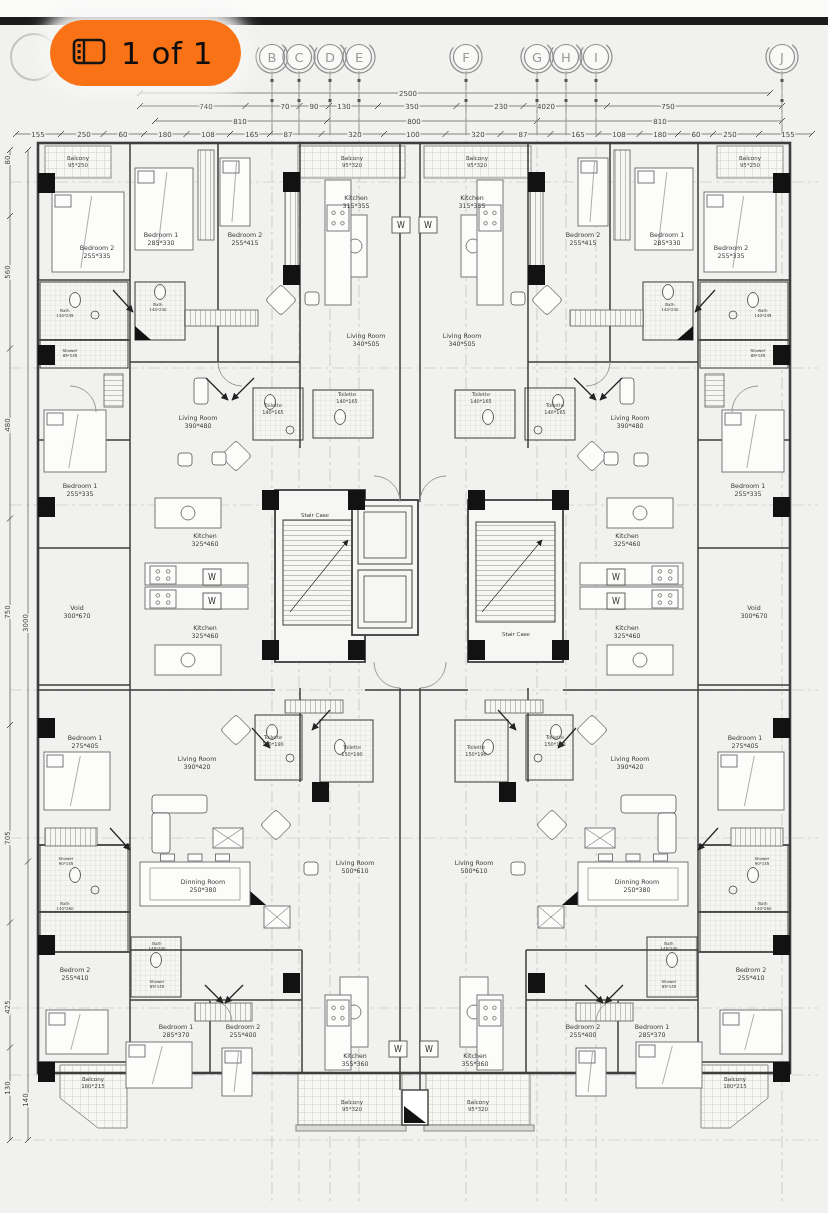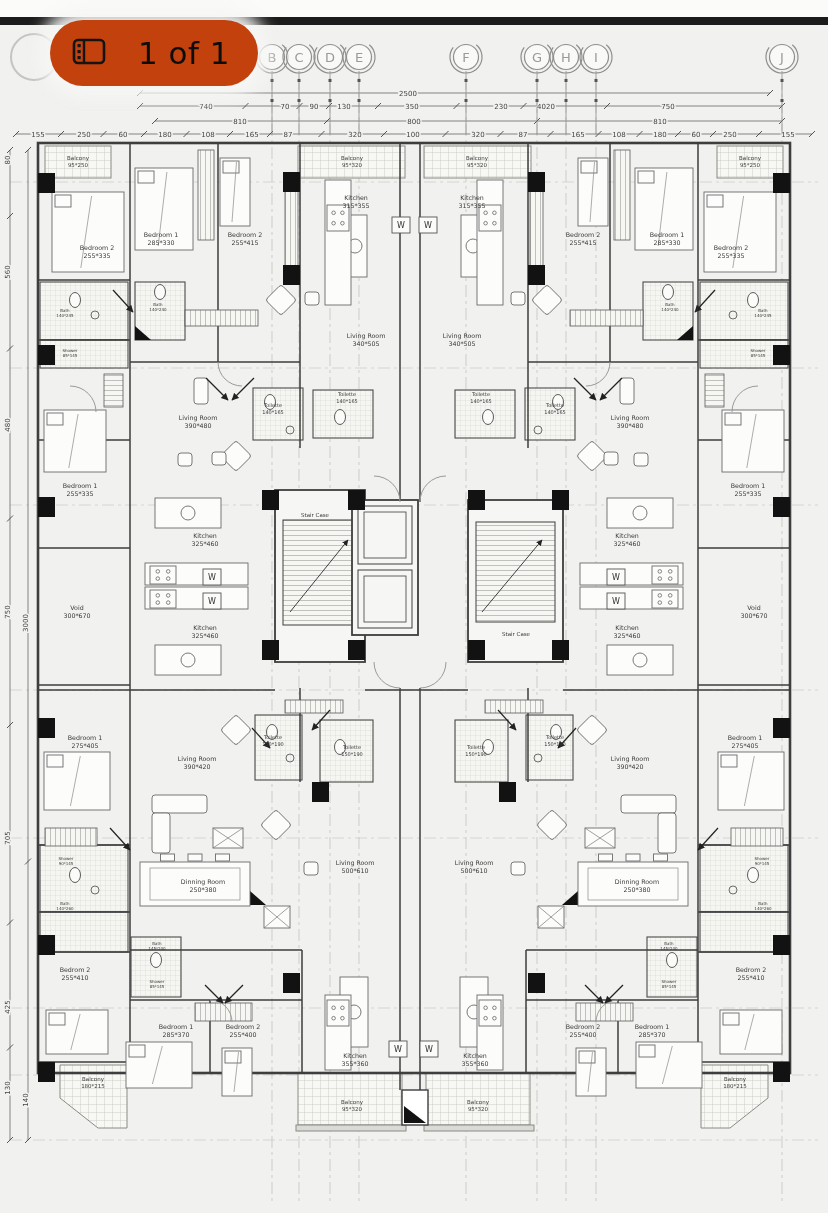--- a/index.html
+++ b/index.html
@@ -3,21 +3,21 @@
 <meta charset="utf-8">
 <style>
   html,body{margin:0;padding:0;background:#e6e6e4;}
   .page{position:relative;width:828px;height:1213px;background:#f1f1ef;overflow:hidden;
         font-family:"DejaVu Sans",sans-serif;}
   .top-strip{position:absolute;left:0;top:0;width:828px;height:17px;background:#fbfbfa;}
   .top-band{position:absolute;left:0;top:17px;width:828px;height:8px;background:#1b1b1b;}
   .fab-circle{position:absolute;left:10px;top:33px;width:44px;height:44px;border-radius:50%;
         border:2.5px solid #c4c4c1;background:transparent;z-index:4;}
   .pill{position:absolute;left:50px;top:20px;height:66px;padding:0 28px 0 22px;z-index:5;
-        display:flex;align-items:center;gap:32px;border-radius:34px;background:#c2410c;
+        display:flex;align-items:center;gap:15px;border-radius:34px;background:#f97316;
         box-shadow:0 0 16px 12px rgba(246,246,244,0.95);}
   .pill-text{font-size:31px;color:#0d0d0d;letter-spacing:0.5px;}
   svg.plan{position:absolute;left:0;top:0;z-index:1;}
   text{font-family:"DejaVu Sans",sans-serif;}
 </style>
 </head>
 <body>
 
 <div class="page">
   <div class="top-strip"></div>

